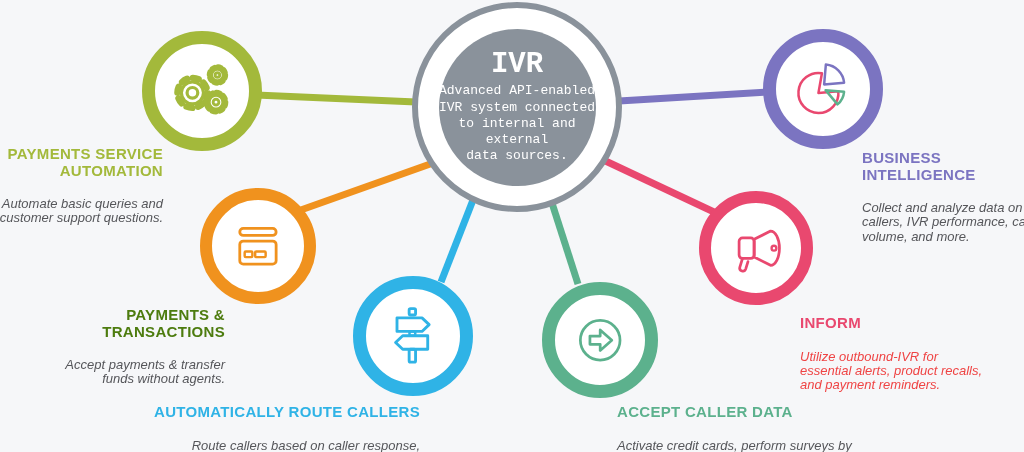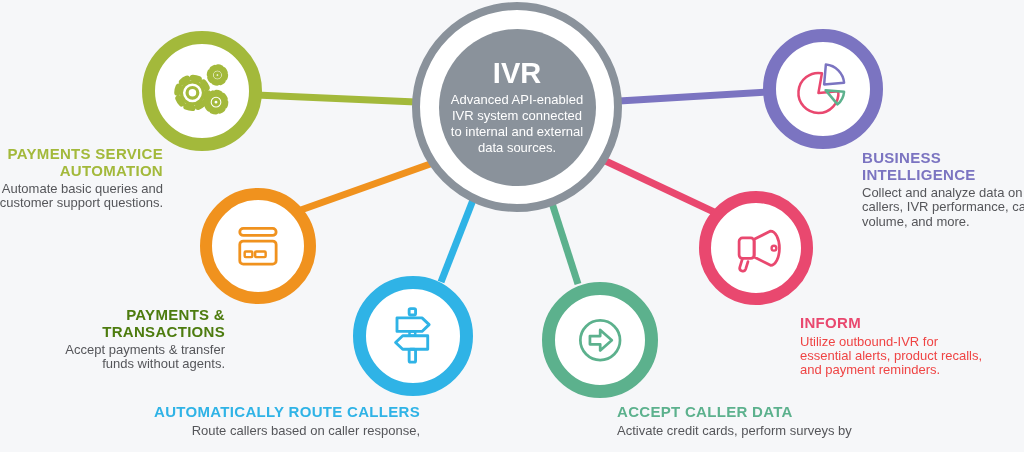--- a/index.html
+++ b/index.html
@@ -34,28 +34,29 @@
     width:76%;
     height:76%;
     fill:none;
     stroke-linejoin:round;
     stroke-linecap:round;
   }
   .center-node{
     position:absolute;
     left:412px; top:2px;
     width:210px; height:210px;
-    border:8px solid #a21caf;
+    border:6px solid #a21caf;
     border-radius:50%;
     background:#ffffff;
     box-sizing:border-box;
     display:flex;
     align-items:center;
     justify-content:center;
     z-index:3;
+    font-family:Liberation Mono, monospace;
   }
   .center-inner{
     width:157px; height:157px;
     border-radius:50%;
     background:#8a929b;
     color:#ffffff;
     display:flex;
     flex-direction:column;
     align-items:center;
     justify-content:center;
@@ -78,21 +79,22 @@
   }
   .label .h{
     font-size:15px;
     font-weight:bold;
     letter-spacing:0.3px;
     line-height:1.1;
   }
   .label .d{
     font-size:13px;
     line-height:1.1;
-    margin-top:3px;
+    margin-top:18px;
+    font-style:italic;
   }
   .align-right{ text-align:right; }
 </style>
 </head>
 <body>
 
 <div class="canvas" style="background-color: rgb(246, 247, 249);">
 
   <svg class="connectors" width="1024" height="452" viewBox="0 0 1024 452">
     <line x1="256" y1="95" x2="416" y2="102" stroke-width="7" stroke="#a3b93b"></line>

